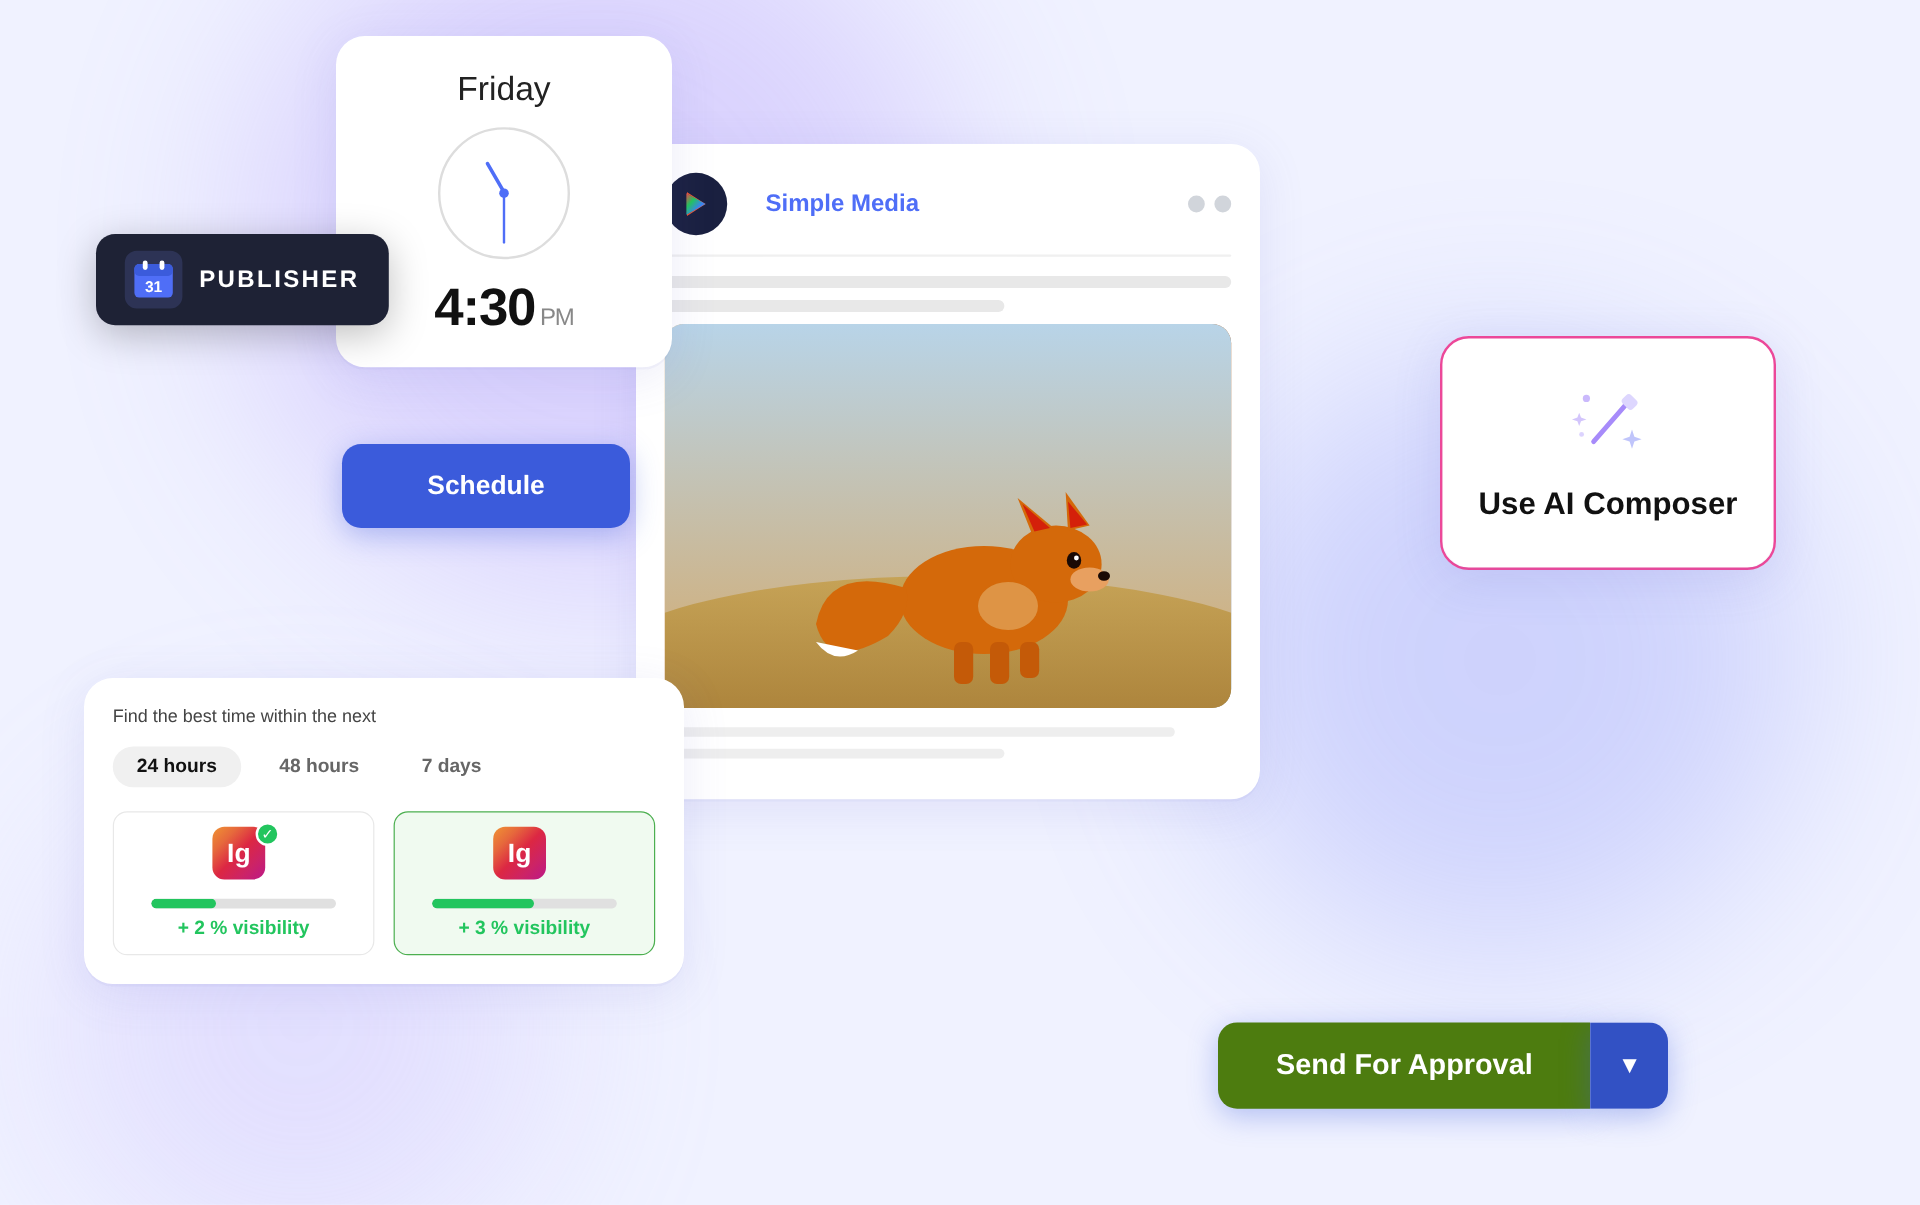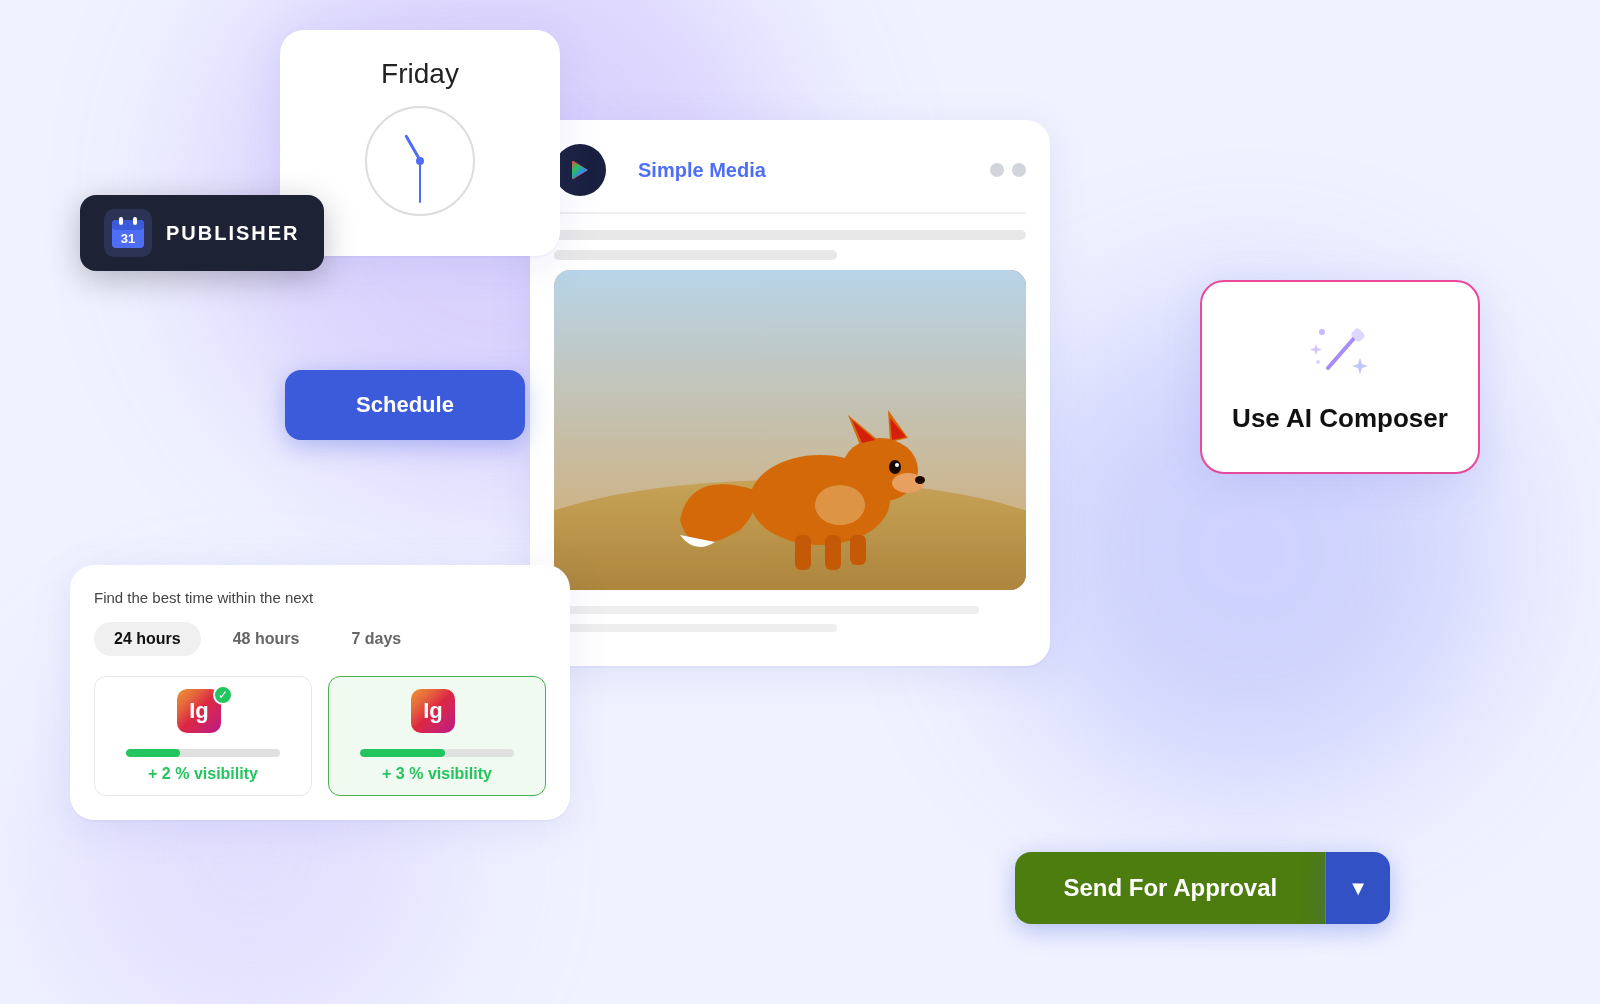--- a/index.html
+++ b/index.html
@@ -416,20 +416,23 @@
     </div>
     <span class="publisher-label">PUBLISHER</span>
   </div>
 
   <div class="clock-card">
     <div class="clock-day">Friday</div>
     <div class="clock-face">
       <div class="clock-hand clock-hand-hour"></div>
       <div class="clock-hand clock-hand-min" style="height:42px; transform: rotate(180deg);"></div>
       <div class="clock-center"></div>
+    </div>
+    <div class="clock-time">
+      <span>4:30</span><span class="ampm">PM</span>
     </div>
   </div>
 
   <div class="schedule-btn">
     <span>Schedule</span>
   </div>
 
   <div class="social-card">
     <div class="social-header">
       <div class="social-avatar">

